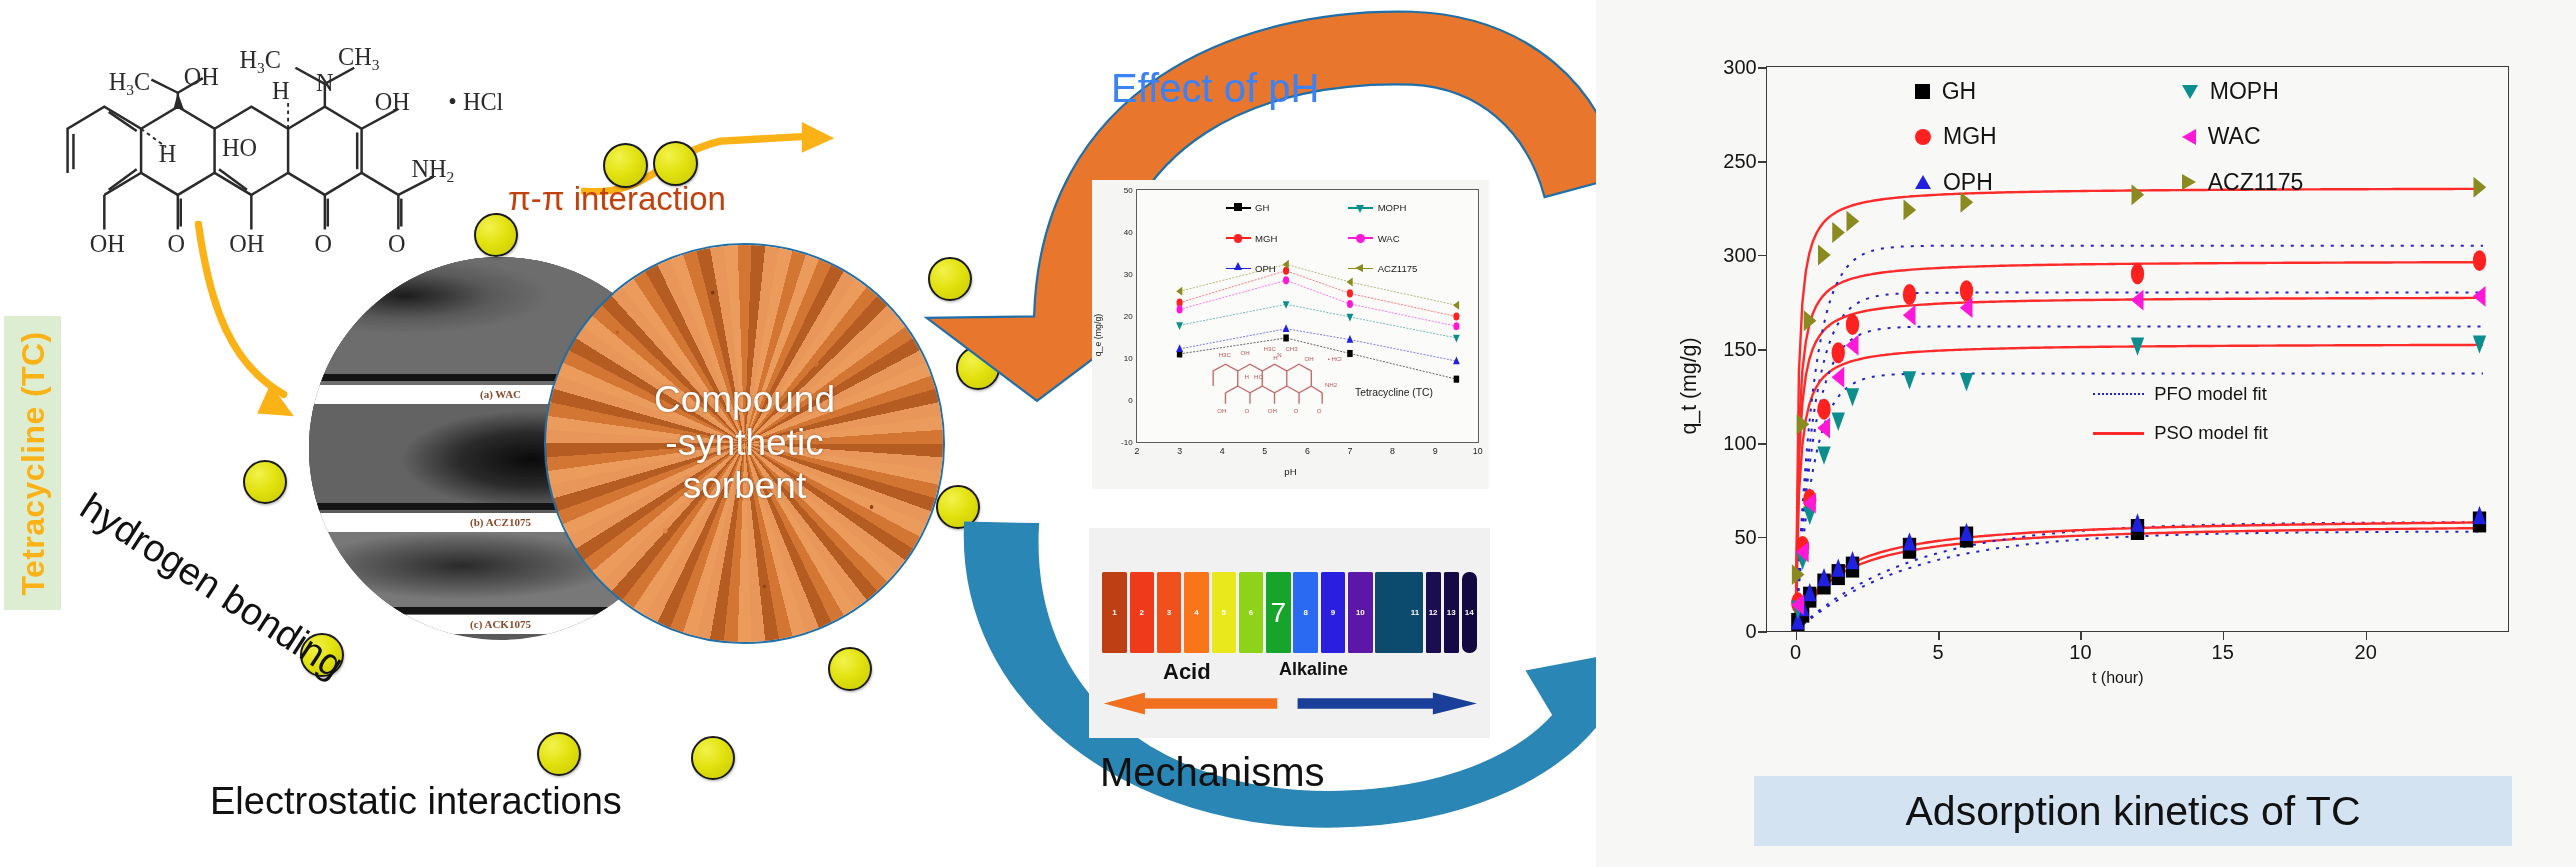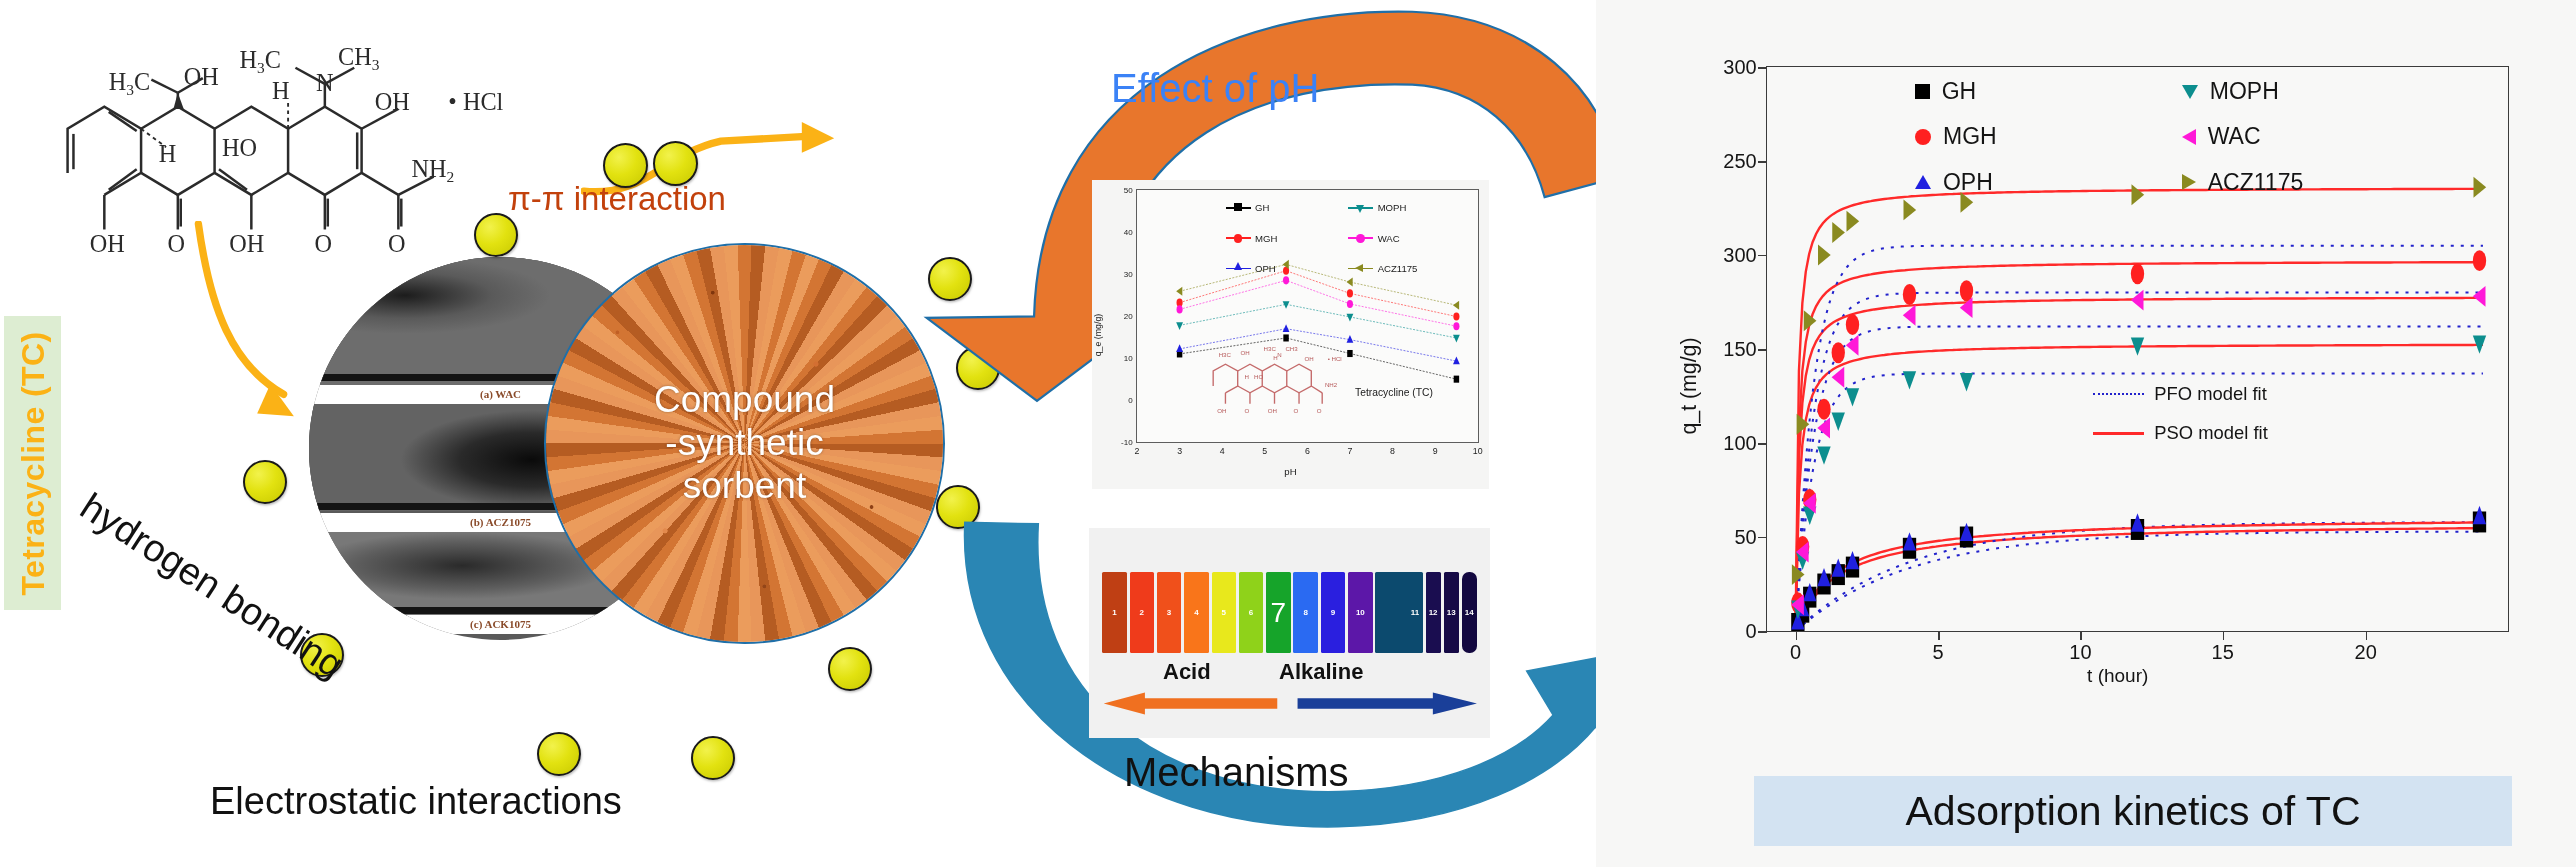--- a/index.html
+++ b/index.html
@@ -44,21 +44,21 @@
        background:radial-gradient(circle at 34% 30%,#f2f24c 0%,#e2e210 45%,#c8c800 100%);
        box-shadow:0.7px 1.5px 2.2px rgba(0,0,0,.25);}
 
   
   #pipi-label{left:508px;top:180px;font-size:33px;color:#c2410c;white-space:nowrap;}
   #hbond-label{left:96px;top:485px;font-size:38px;color:#111;white-space:nowrap;
                transform:rotate(33deg);transform-origin:left top;}
   #electro-label{left:210px;top:780px;font-size:38px;color:#111;white-space:nowrap;}
 
   #effect-ph-label{left:1111px;top:66px;font-size:40px;color:#3b82f6;white-space:nowrap;}
-  #mechanisms-label{left:1100px;top:750px;font-size:40px;color:#111;white-space:nowrap;margin-left:24px;}
+  #mechanisms-label{left:1100px;top:750px;font-size:40px;color:#111;white-space:nowrap;}
 
   
   #ph-chart{left:1092px;top:180px;width:397px;height:309px;background:#f5f5f4;
             padding:0;box-sizing:border-box;}
   #ph-plot{position:absolute;left:44px;top:8.8px;right:10.3px;bottom:46px;
            border:0.7px solid #5d5d5d;background:#fbfbfa;}
   .ph-ytick{position:absolute;right:100%;transform:translateY(-50%);
             font-size:8px;color:#222;padding-right:4.4px;white-space:nowrap;
             font-family:"Liberation Sans",sans-serif;}
   .ph-xtick{position:absolute;top:100%;transform:translateX(-50%);
@@ -73,38 +73,38 @@
   
   #ph-scale{left:1089px;top:528px;width:401px;height:210px;background:#f1f1f1;}
   #ph-scale-title{position:absolute;top:7.4px;width:100%;text-align:center;
       font-size:22px;font-weight:bold;color:#121212;}
   #ph-bars{position:absolute;left:13.2px;right:13.2px;top:44px;height:81px;
       display:flex;gap:2.9px;}
   .ph-bar{flex:1;border-radius:1.5px;display:flex;align-items:center;
       justify-content:center;color:#fff;font-size:8px;font-weight:bold;}
   .ph-bar.seven{font-size:28px;font-weight:normal;}
   #acid-lbl{position:absolute;left:74px;top:131px;font-size:22px;font-weight:bold;color:#111;}
-  #alk-lbl{position:absolute;left:190px;top:131px;font-size:22px;font-weight:bold;color:#111;}
+  #alk-lbl{position:absolute;left:190px;top:131px;font-size:18px;font-weight:bold;color:#111;}
 
   
   #right-panel{left:1596px;top:0;width:980px;height:868px;background:#f7f7f6;}
 
   #kin-chart{left:1670px;top:44px;width:861px;height:684px;}
   #kin-plot{position:absolute;left:96px;top:22px;right:22px;bottom:96px;
             border:1.5px solid #3b3b3b;background:#f8f8f7;}
   .kin-ytick{position:absolute;right:100%;transform:translateY(-50%);
        font-size:20px;color:#151515;padding-right:10.3px;white-space:nowrap;}
   .kin-xtick{position:absolute;top:100%;transform:translateX(-50%);
        font-size:20px;color:#151515;padding-top:10.3px;}
   .tick-y{position:absolute;right:100%;width:8.8px;height:1.5px;background:#3b3b3b;}
   .tick-x{position:absolute;top:100%;width:1.5px;height:8.8px;background:#3b3b3b;}
   #kin-ylabel{position:absolute;left:19px;top:50%;transform:translate(-50%,-50%) rotate(-90deg);
        font-size:21.3px;color:#151515;white-space:nowrap;width:132px;text-align:center;}
   #kin-xlabel{position:absolute;left:52%;bottom:41px;transform:translateX(-50%);
-       font-size:19px;color:#151515;}
+       font-size:16px;color:#151515;}
   .kin-leg{position:absolute;display:flex;align-items:center;gap:11.8px;
        font-size:23px;color:#141414;white-space:nowrap;}
   .kin-fitleg{position:absolute;display:flex;align-items:center;gap:10.3px;
        font-size:18.4px;color:#141414;white-space:nowrap;}
 
   #kin-caption{left:1754px;top:776px;width:758px;height:70px;background:#d3e3f2;
        display:flex;align-items:center;justify-content:center;}
   #kin-caption span{font-size:41px;color:#111;}
 
   

